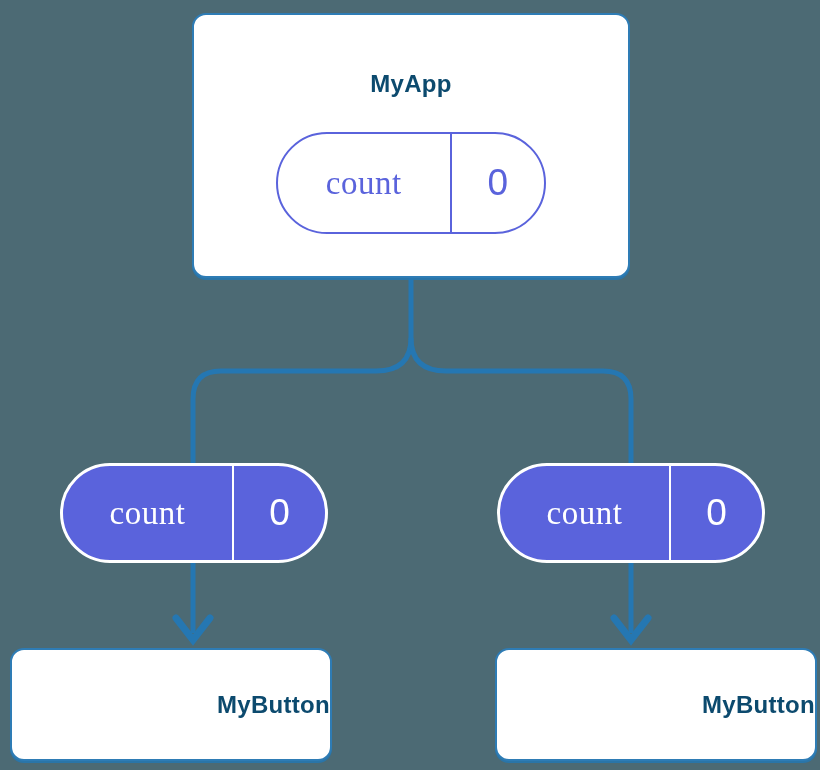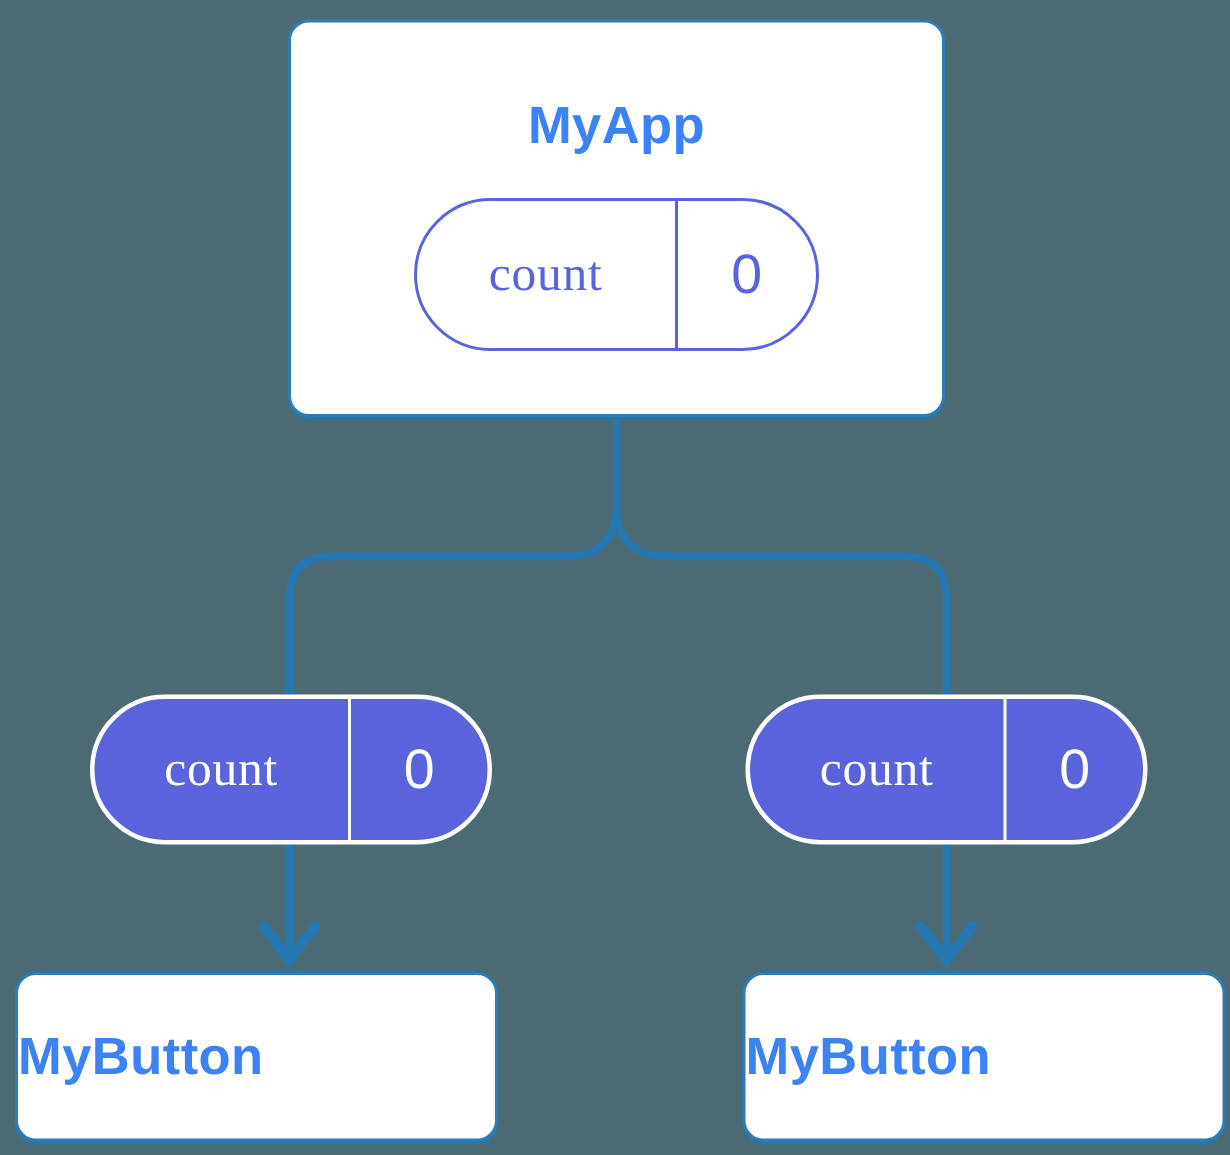--- a/index.html
+++ b/index.html
@@ -30,32 +30,32 @@
   }
   .root-card {
     left: 192px; top: 13px;
     width: 438px; height: 265px;
     display: flex;
     flex-direction: column;
     align-items: center;
     padding-top: 47px;
   }
   .card-title {
-    color: #3b82f6;
-    font-size: 35px;
+    color: #0c4a6e;
+    font-size: 24px;
     font-weight: 600;
     line-height: 44px;
     letter-spacing: 0.3px;
   }
   .leaf-card {
     top: 648px;
     width: 322px; height: 113px;
     display: flex;
     align-items: center;
-    justify-content: flex-start;
+    justify-content: flex-end;
   }
   .leaf-left  { left: 10px; }
   .leaf-right { left: 495px; }
 
   .pill {
     display: flex;
     align-items: stretch;
     border-radius: 60px;
     box-sizing: border-box;
     overflow: hidden;

